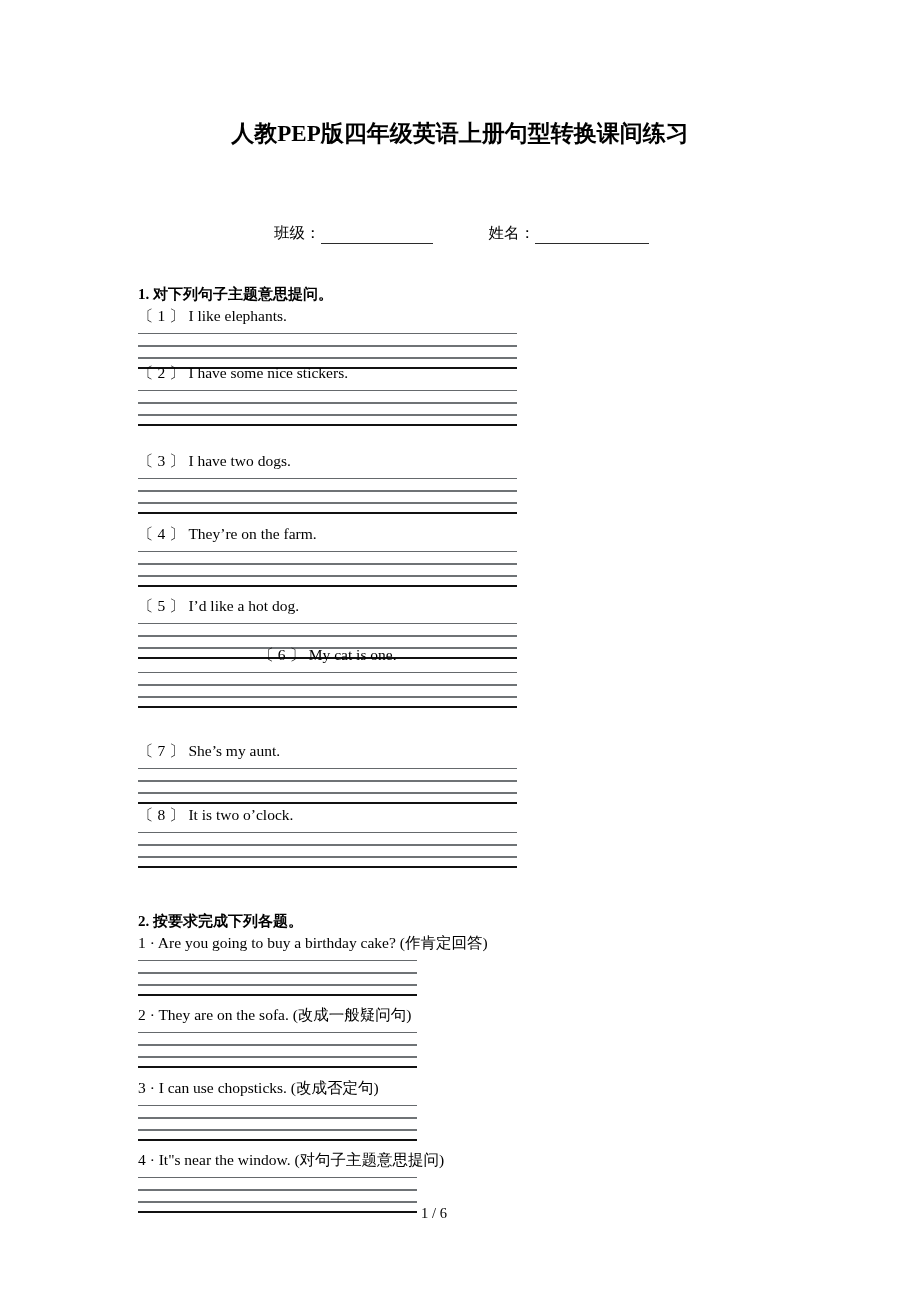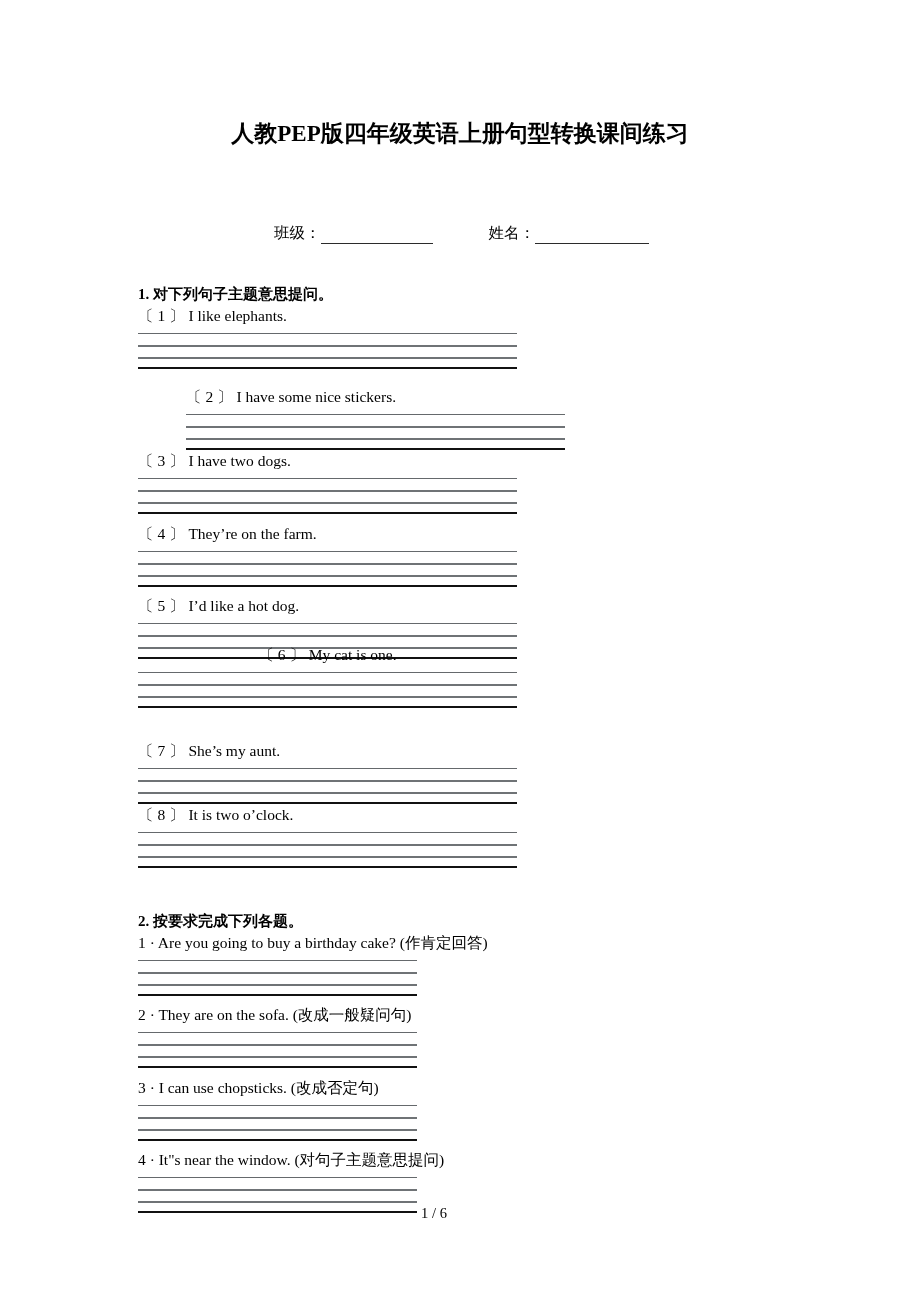--- a/index.html
+++ b/index.html
@@ -126,21 +126,21 @@
   <div id="q-container">
       <div class="qblock s1" style="top: 305px;">
         <div class="qtext"><span class="num">〔 1 〕</span> <span class="sent">I like elephants.</span></div>
         <div class="rules">
           <span class="rule r1"></span>
           <span class="rule r2"></span>
           <span class="rule r3"></span>
           <span class="rule sep"></span>
         </div>
       </div>
-      <div class="qblock s1" style="top: 386px; margin-left: 48px;">
+      <div class="qblock s1" style="top: 362px;">
         <div class="qtext"><span class="num">〔 2 〕</span> <span class="sent">I have some nice stickers.</span></div>
         <div class="rules">
           <span class="rule r1"></span>
           <span class="rule r2"></span>
           <span class="rule r3"></span>
           <span class="rule sep"></span>
         </div>
       </div>
       <div class="qblock s1" style="top: 450px;">
         <div class="qtext"><span class="num">〔 3 〕</span> <span class="sent">I have two dogs.</span></div>

